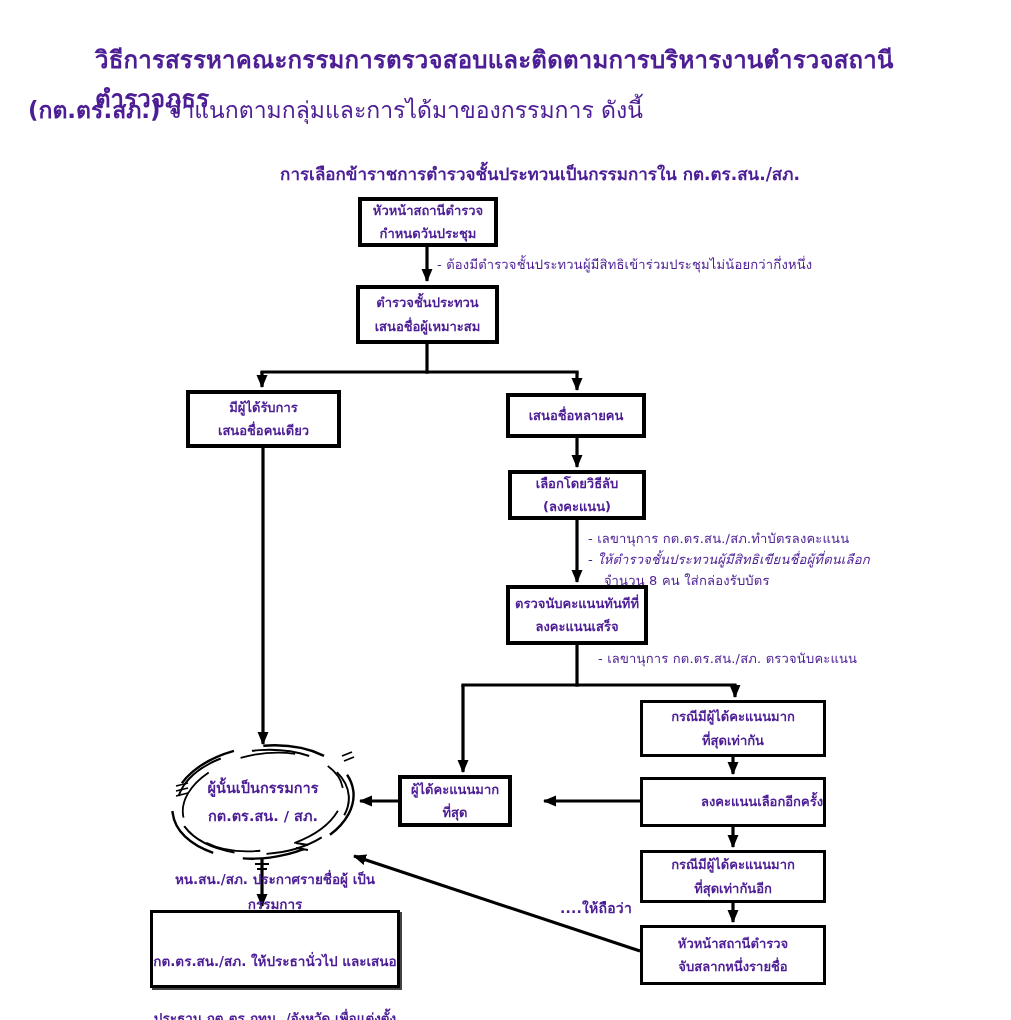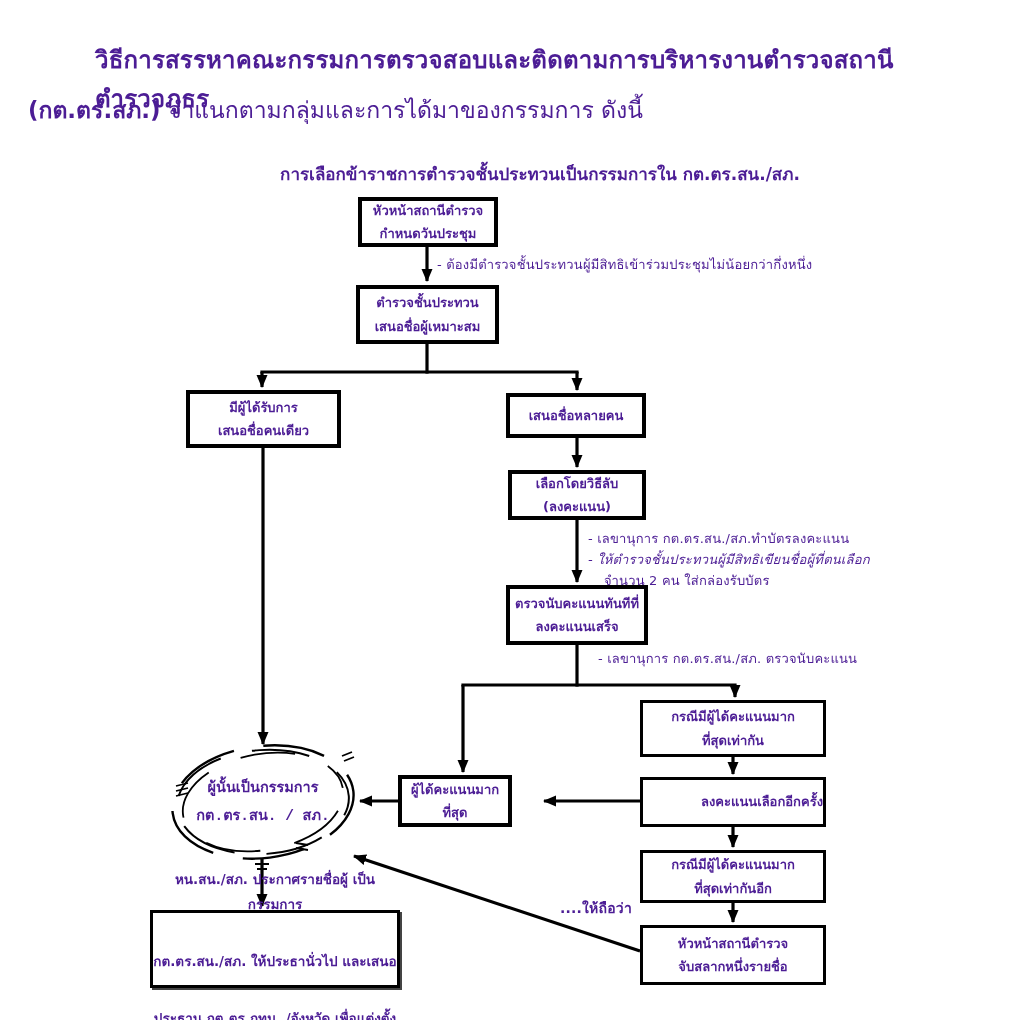--- a/index.html
+++ b/index.html
@@ -39,21 +39,21 @@
   .note{
     position:absolute;
     font-size:13px;
     white-space:nowrap;
     letter-spacing:.2px;
   }
   .note.bold{font-weight:bold;font-size:14px;margin-left:12px;}
   .ovaltext{
     position:absolute;
     left:178px;top:775px;width:170px;
-    text-align:center;font-size:14.5px;font-weight:bold;line-height:1.9;font-family:Liberation Mono, monospace;
+    text-align:center;font-size:14.5px;font-weight:bold;line-height:1.9;
   }
   svg.layer{position:absolute;left:0;top:0;}
 </style>
 </head>
 <body>
 
 <div class="page">
 
   <div class="abs hdr1">วิธีการสรรหาคณะกรรมการตรวจสอบและติดตามการบริหารงานตำรวจสถานีตำรวจภูธร</div>
   <div class="abs hdr2">
@@ -176,17 +176,17 @@
   </div>
 
   <div class="ovaltext">
     <div>ผู้นั้นเป็นกรรมการ</div>
     <div>กต.ตร.สน. / สภ.</div>
   </div>
 
   <div class="note" style="left:437px;top:254px;">- ต้องมีตำรวจชั้นประทวนผู้มีสิทธิเข้าร่วมประชุมไม่น้อยกว่ากึ่งหนึ่ง</div>
   <div class="note" style="left:588px;top:528px;">- เลขานุการ กต.ตร.สน./สภ.ทำบัตรลงคะแนน</div>
   <div class="note" style="left:588px;top:549px;font-style:italic;">- ให้ตำรวจชั้นประทวนผู้มีสิทธิเขียนชื่อผู้ที่ตนเลือก</div>
-  <div class="note" style="left:604px;top:570px;">จำนวน 2 คน ใส่กล่องรับบัตร</div>
+  <div class="note" style="left:604px;top:570px;">จำนวน 8 คน ใส่กล่องรับบัตร</div>
   <div class="note" style="left:598px;top:648px;">- เลขานุการ กต.ตร.สน./สภ. ตรวจนับคะแนน</div>
   <div class="note bold" style="left:548px;top:897px;">....ให้ถือว่า</div>
 
 </div>
 
 </body></html>

